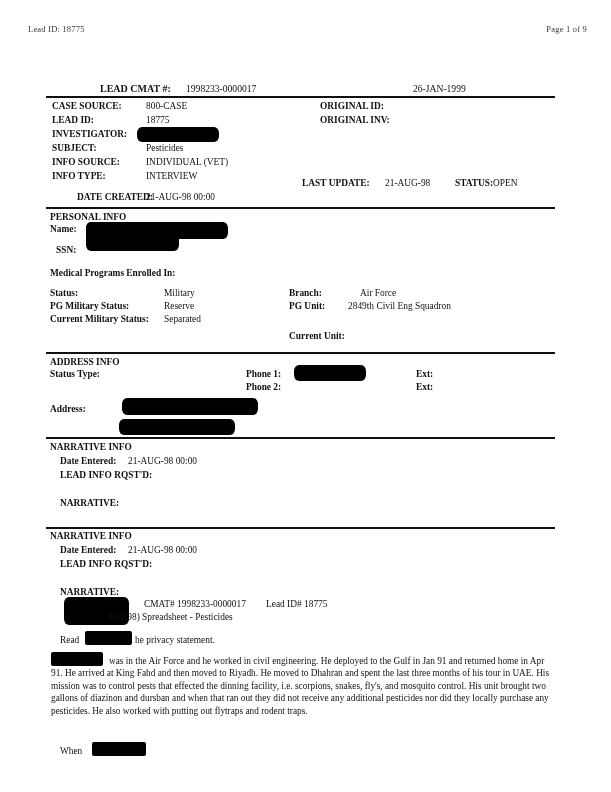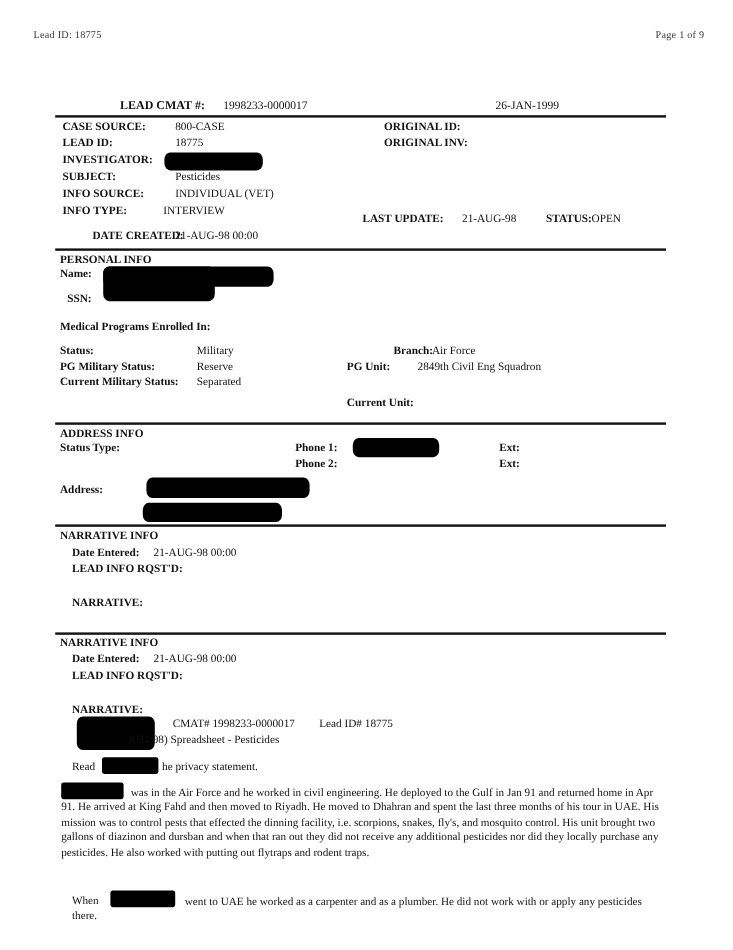--- a/index.html
+++ b/index.html
@@ -111,21 +111,21 @@
   <div class="t b" style="left:52px; top:129px;">INVESTIGATOR:</div>
   <div class="redact" style="left:137px; top:127px; width:82px; height:15px;"></div>
 
   <div class="t b" style="left:52px; top:143px;">SUBJECT:</div>
   <div class="t" style="left:146px; top:143px;">Pesticides</div>
 
   <div class="t b" style="left:52px; top:157px;">INFO SOURCE:</div>
   <div class="t" style="left:146px; top:157px;">INDIVIDUAL (VET)</div>
 
   <div class="t b" style="left:52px; top:171px;">INFO TYPE:</div>
-  <div class="t" style="left:136px; top:171px;">INTERVIEW</div>
+  <div class="t" style="left:146px; top:171px;">INTERVIEW</div>
   <div class="t b" style="left:302px; top:178px;">LAST UPDATE:</div>
   <div class="t" style="left:385px; top:178px;">21-AUG-98</div>
   <div class="t b" style="left:455px; top:178px;">STATUS:</div>
   <div class="t" style="left:493px; top:178px;">OPEN</div>
 
   <div class="t b" style="left:52px; top:192px;margin-left:25px;">DATE CREATED:</div>
   <div class="t" style="left:146px; top:192px;">21-AUG-98 00:00</div>
 
   <div class="rule thick" style="top:207px;"></div>
 
@@ -134,21 +134,21 @@
   <div class="t b" style="left:50px; top:224px;">Name:</div>
   <div class="t b" style="left:56px; top:245px;">SSN:</div>
 
   <div class="redact" style="left:86px; top:222px; width:93px; height:29px;"></div>
   <div class="redact" style="left:86px; top:222px; width:142px; height:17px;"></div>
 
   <div class="t b" style="left:50px; top:268px;">Medical  Programs Enrolled In:</div>
 
   <div class="t b" style="left:50px; top:288px;">Status:</div>
   <div class="t" style="left:164px; top:288px;">Military</div>
-  <div class="t b" style="left:289px; top:288px;margin-left:39px;">Branch:</div>
+  <div class="t b" style="left:289px; top:288px;">Branch:</div>
   <div class="t" style="left:360px; top:288px;">Air Force</div>
 
   <div class="t b" style="left:50px; top:301px;">PG Military Status:</div>
   <div class="t" style="left:164px; top:301px;">Reserve</div>
   <div class="t b" style="left:289px; top:301px;">PG Unit:</div>
   <div class="t" style="left:348px; top:301px;">2849th Civil Eng Squadron</div>
 
   <div class="t b" style="left:50px; top:314px;">Current Military Status:</div>
   <div class="t" style="left:164px; top:314px;">Separated</div>
 
@@ -202,15 +202,14 @@
 
   <div class="t" style="left:60px; top:635px;">Read</div>
   <div class="redact sharp" style="left:85px; top:631px; width:47px; height:14px;"></div>
   <div class="t" style="left:135px; top:635px;">he privacy statement.</div>
 
   <div class="redact sharp" style="left:51px; top:652px; width:52px; height:14px;"></div>
   <div class="para" style="left:51px; top:655px; width:501px; text-indent:58px;">was in the Air Force and he worked in civil engineering.  He deployed to the Gulf in Jan 91 and returned home in Apr 91.  He arrived at King Fahd and then moved to Riyadh.  He moved to Dhahran and spent the last three months of his tour in UAE.  His mission was to control pests that effected the dinning facility, i.e. scorpions, snakes, fly's, and mosquito control.  His unit brought two gallons of diazinon and dursban and when that ran out they did not receive any additional pesticides nor did they locally purchase any pesticides.  He also worked with putting out flytraps and rodent traps.</div>
 
   <div class="t" style="left:60px; top:746px; font-size:9.3px;">When</div>
   <div class="redact sharp" style="left:92px; top:742px; width:54px; height:14px;"></div>
-  <div class="para" style="left:60px; top:746px; width:492px; text-indent:94px;">went to UAE he worked as a carpenter and as a plumber.  He did not work with or apply any pesticides there.</div>
 
 </div>
 
 </body></html>

